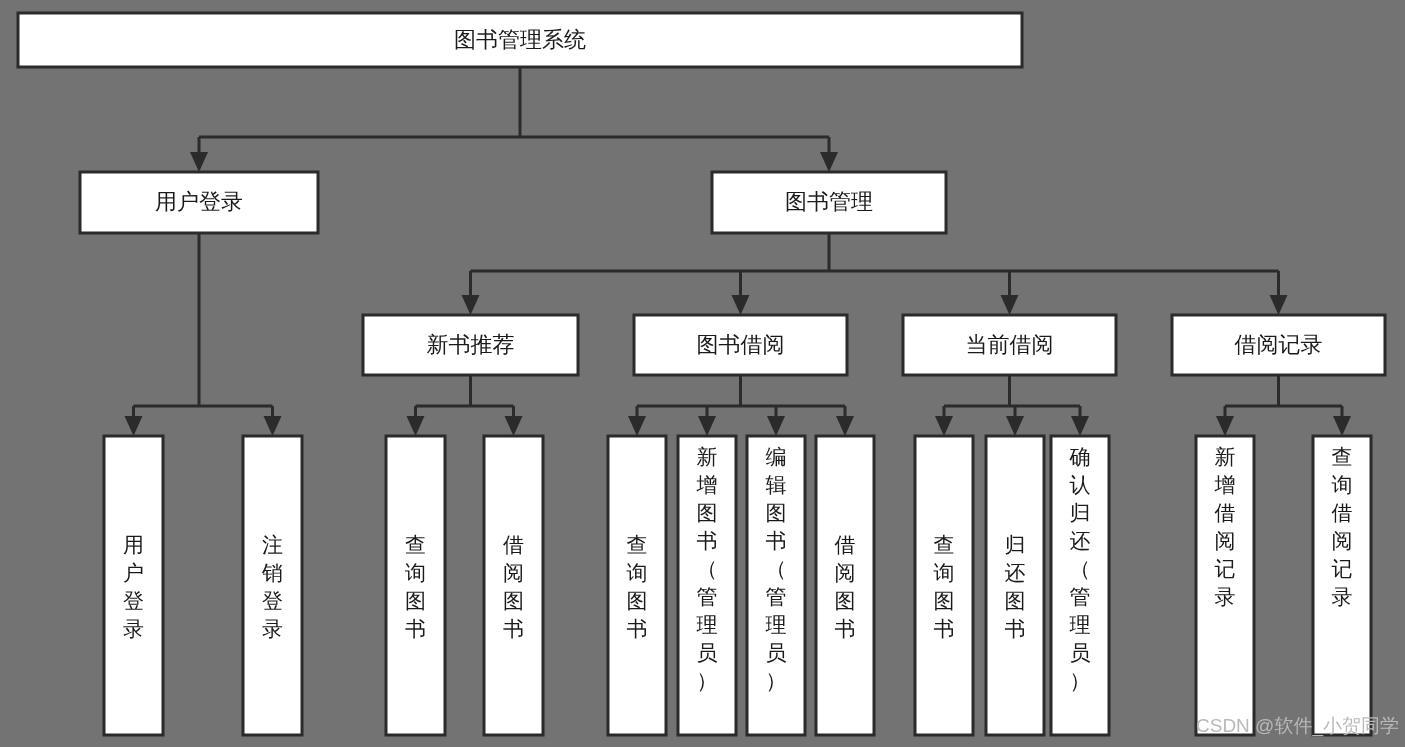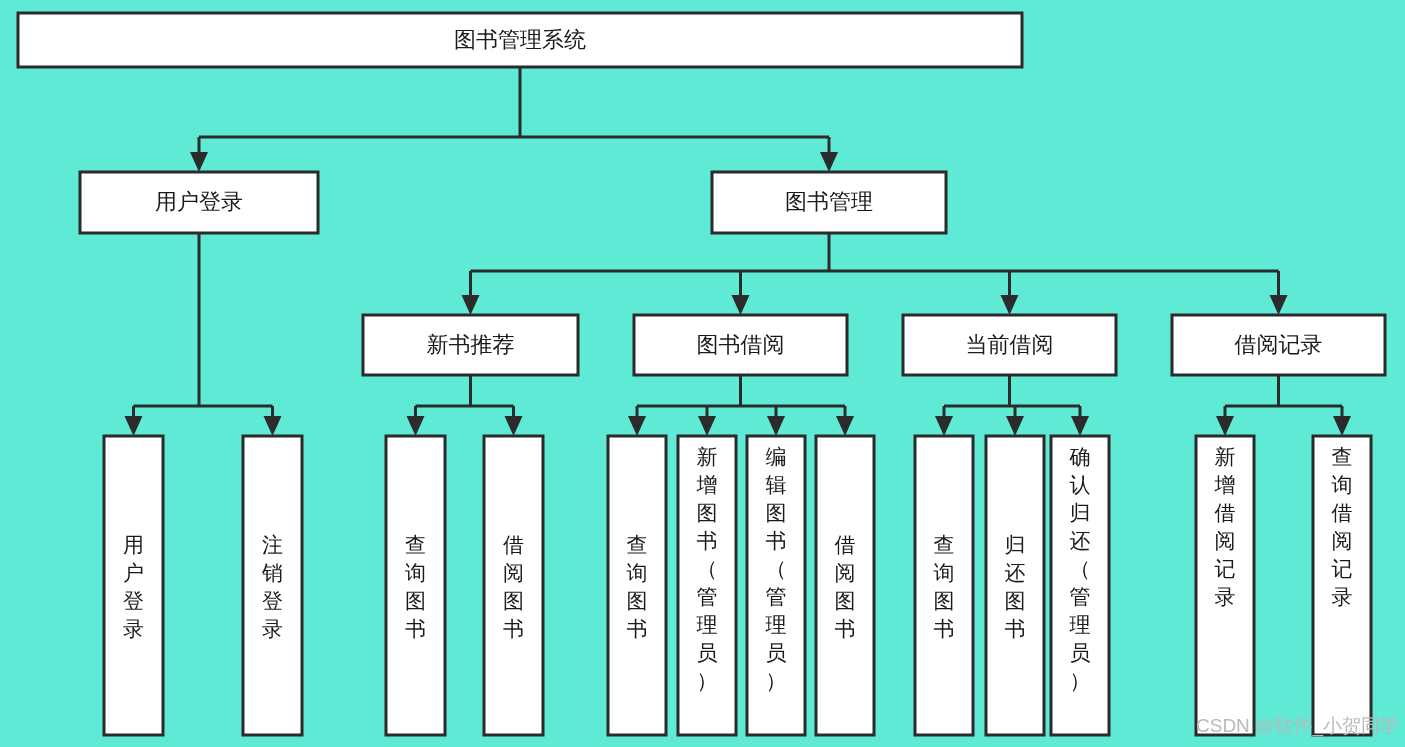--- a/index.html
+++ b/index.html
@@ -8,21 +8,21 @@
     padding: 0;
     background: #ffffff;
   }
   body {
     font-family: "Liberation Sans", "DejaVu Sans", sans-serif;
   }
   #diagram-root {
     position: relative;
     width: 1405px;
     height: 747px;
-    background: #5eead4;
+    background: #737373;
     overflow: hidden;
   }
   svg.diagram-canvas {
     position: absolute;
     left: 0;
     top: 0;
     width: 1405px;
     height: 747px;
     display: block;
   }

